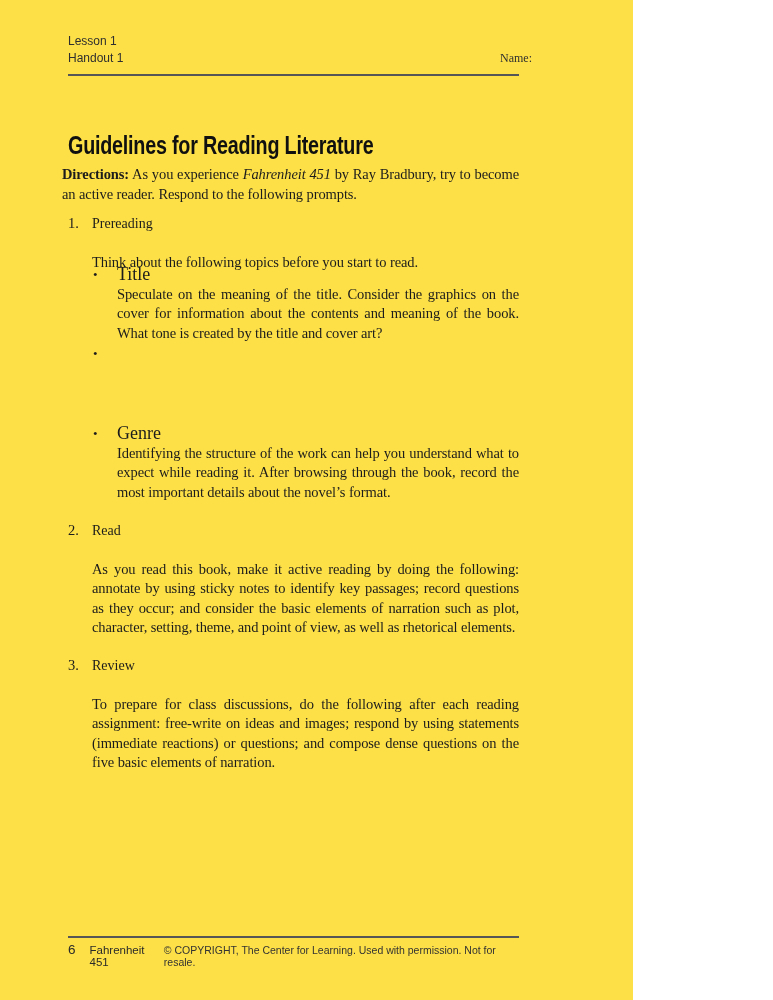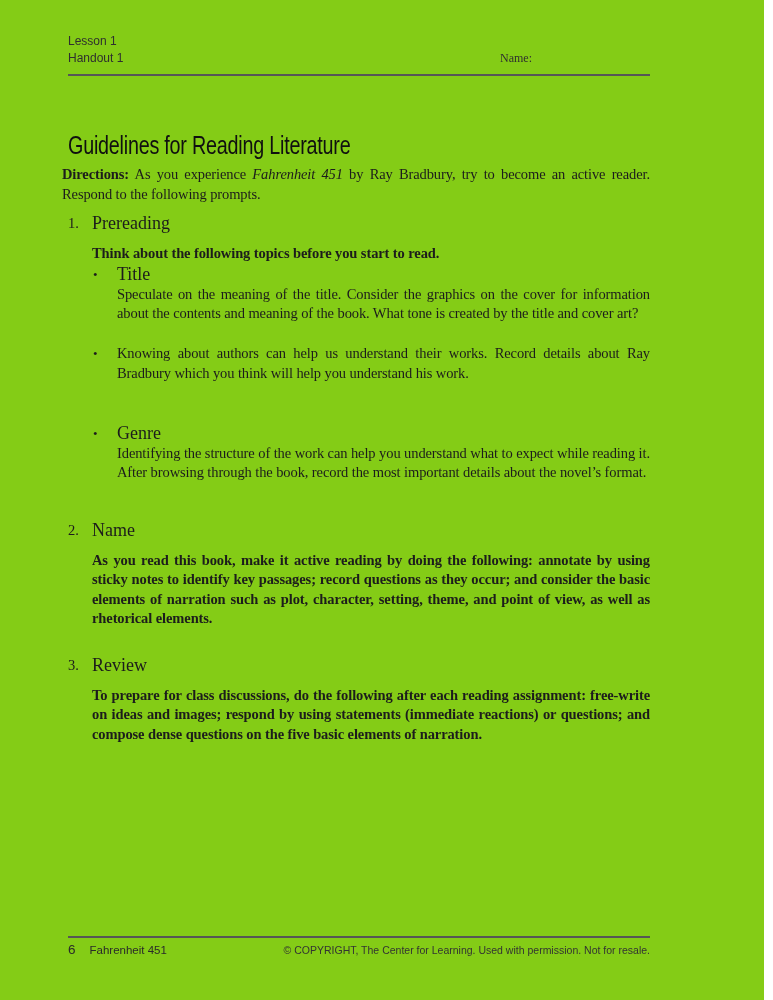--- a/index.html
+++ b/index.html
@@ -1,21 +1,21 @@
 <!DOCTYPE html>
 <html lang="en"><head>
 <meta charset="utf-8">
 <style>
   * { margin: 0; padding: 0; box-sizing: border-box; }
   html, body { background: #ffffff; }
   .page {
     position: relative;
-    width: 764px;
+    width: 633px;
     height: 1000px;
-    background: #84cc16;
+    background: #fde047;
     color: #1c1c1c;
     font-family: "Liberation Serif", serif;
     overflow: hidden;
   }
   
   .hdr-left {
     position: absolute;
     left: 68px; top: 33px;
     font-family: "Liberation Sans", sans-serif;
     font-size: 12px; line-height: 17px;
@@ -32,21 +32,21 @@
     left: 68px; right: 114px;
     height: 2px;
     background: #565656;
   }
   .hdr-rule { top: 74px; }
   
   .page-title {
     position: absolute;
     left: 68px; top: 130px;
     font-family: "Liberation Sans", sans-serif;
-    font-weight: normal;
+    font-weight: bold;
     font-size: 26px;
     line-height: 30px;
     color: #101010;
     white-space: nowrap;
   }
   .page-title .squeeze {
     display: inline-block;
     transform: scaleX(0.76);
     transform-origin: 0 50%;
     letter-spacing: -0.3px;
@@ -72,22 +72,22 @@
   .sec-1 { top: 214px; height: 300px; }
   .sec-2 { top: 521px; height: 130px; }
   .sec-3 { top: 656px; height: 130px; }
   .sec-num {
     position: absolute;
     left: 0; top: 0;
     width: 24px;
     font-size: 14.5px; line-height: 19.5px;
   }
   .sec-content { margin-left: 24px; }
-  .sec-heading { font-size: 18px; line-height: 19.5px; }
-  .sec-intro { margin-top: 10px; font-weight: bold; }
+  .sec-heading { font-size: 14px; line-height: 19.5px; }
+  .sec-intro { margin-top: 19px; }
   
   .bullet-item {
     position: absolute;
     left: 25px; right: 0;
     display: flex;
   }
   .bul-1 { top: 51px; }
   .bul-2 { top: 130px; }
   .bul-3 { top: 210px; }
   .bullet-glyph {
@@ -106,21 +106,21 @@
     left: 68px; right: 114px; top: 942px;
     display: flex;
     justify-content: space-between;
     align-items: baseline;
     font-family: "Liberation Sans", sans-serif;
     color: #2a2a2a;
   }
   .footer-left { display: flex; align-items: baseline; }
   .page-num { font-size: 13.5px; }
   .footer-book { font-size: 11.5px; margin-left: 14px; }
-  .copyright { font-size: 10.5px; color: #333333; text-align: center; }
+  .copyright { font-size: 10.5px; color: #333333; }
 </style>
 </head>
 <body>
 
 <div class="page">
 
   <div class="hdr-left">
     <div>Lesson 1</div>
     <div>Handout 1</div>
   </div>
@@ -142,37 +142,36 @@
       <span class="bullet-glyph">•</span>
       <div class="bullet-body">
         <div class="bullet-heading">Title</div>
         <p class="bullet-text bodytext">Speculate on the meaning of the title. Consider the graphics on the cover for information about the contents and meaning of the book. What tone is created by the title and cover art?</p>
       </div>
     </div>
 
     <div class="bullet-item bul-2">
       <span class="bullet-glyph">•</span>
       <div class="bullet-body">
-        <p class="bullet-text bodytext">Knowing about authors can help us understand their works. Record details about Ray Bradbury which you think will help you understand his work.</p>
       </div>
     </div>
 
     <div class="bullet-item bul-3">
       <span class="bullet-glyph">•</span>
       <div class="bullet-body">
         <div class="bullet-heading">Genre</div>
         <p class="bullet-text bodytext">Identifying the structure of the work can help you understand what to expect while reading it. After browsing through the book, record the most important details about the novel’s format.</p>
       </div>
     </div>
   </div>
 
   <div class="section sec-2">
     <div class="sec-num">2.</div>
     <div class="sec-content">
-      <div class="sec-heading">Name</div>
+      <div class="sec-heading">Read</div>
       <p class="sec-intro bodytext">As you read this book, make it active reading by doing the following: annotate by using sticky notes to identify key passages; record questions as they occur; and consider the basic elements of narration such as plot, character, setting, theme, and point of view, as well as rhetorical elements.</p>
     </div>
   </div>
 
   <div class="section sec-3">
     <div class="sec-num">3.</div>
     <div class="sec-content">
       <div class="sec-heading">Review</div>
       <p class="sec-intro bodytext">To prepare for class discussions, do the following after each reading assignment: free-write on ideas and images; respond by using statements (immediate reactions) or questions; and compose dense questions on the five basic elements of narration.</p>
     </div>

